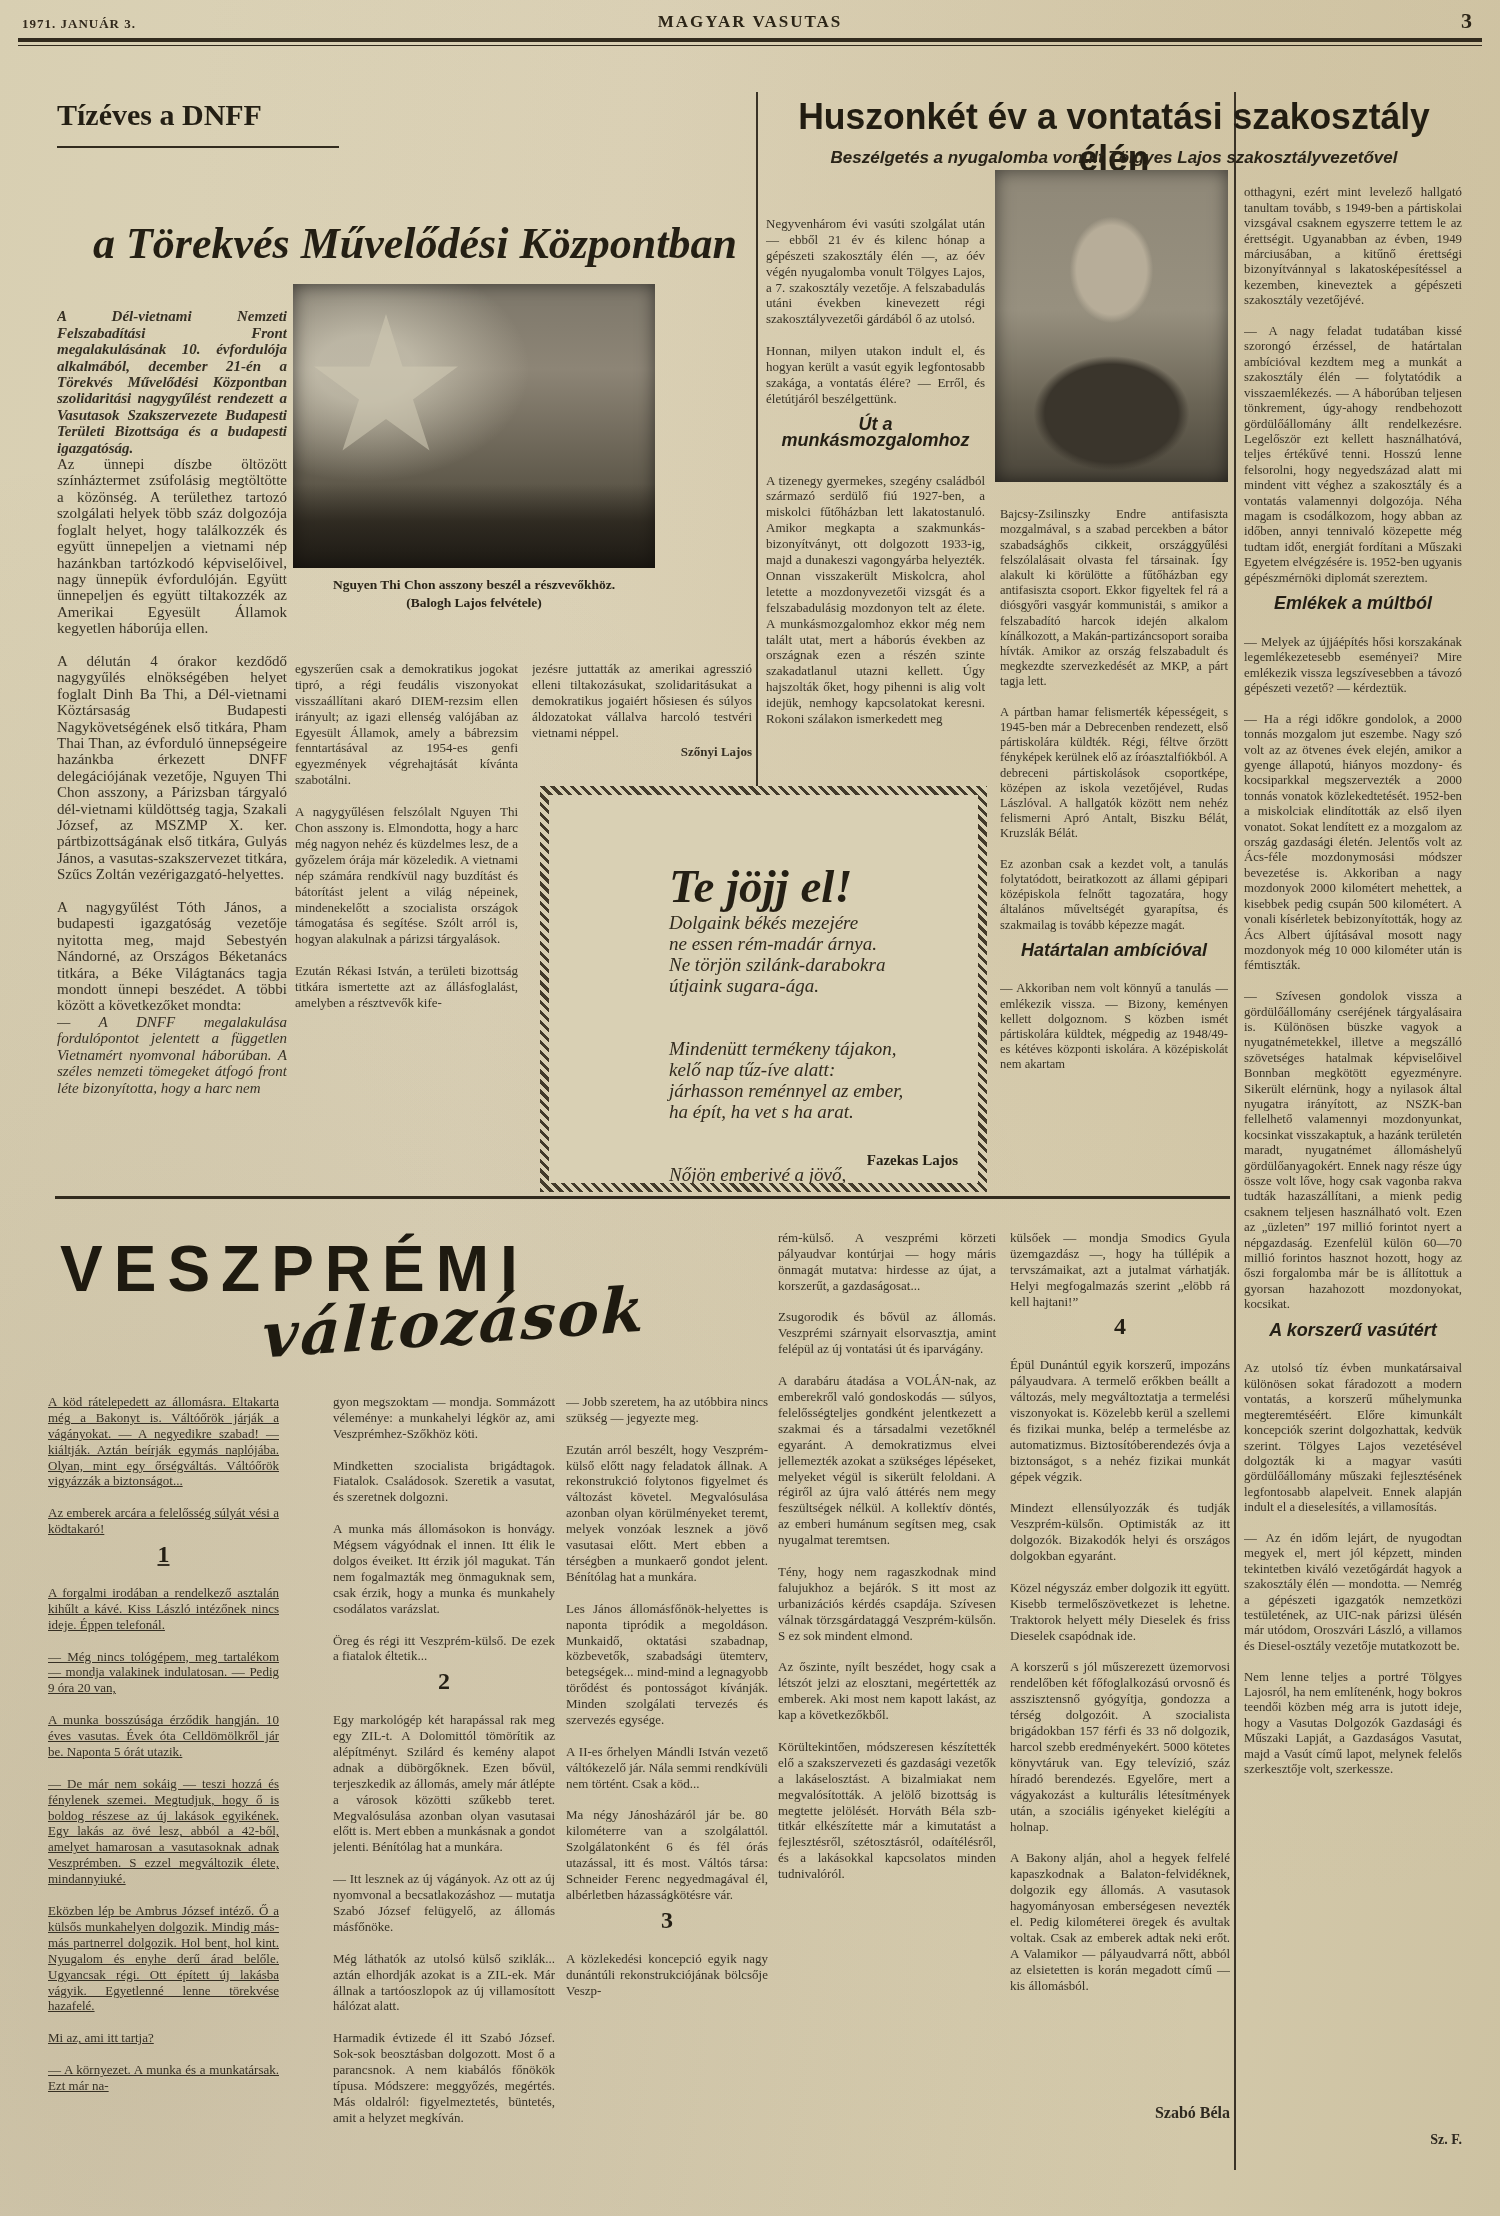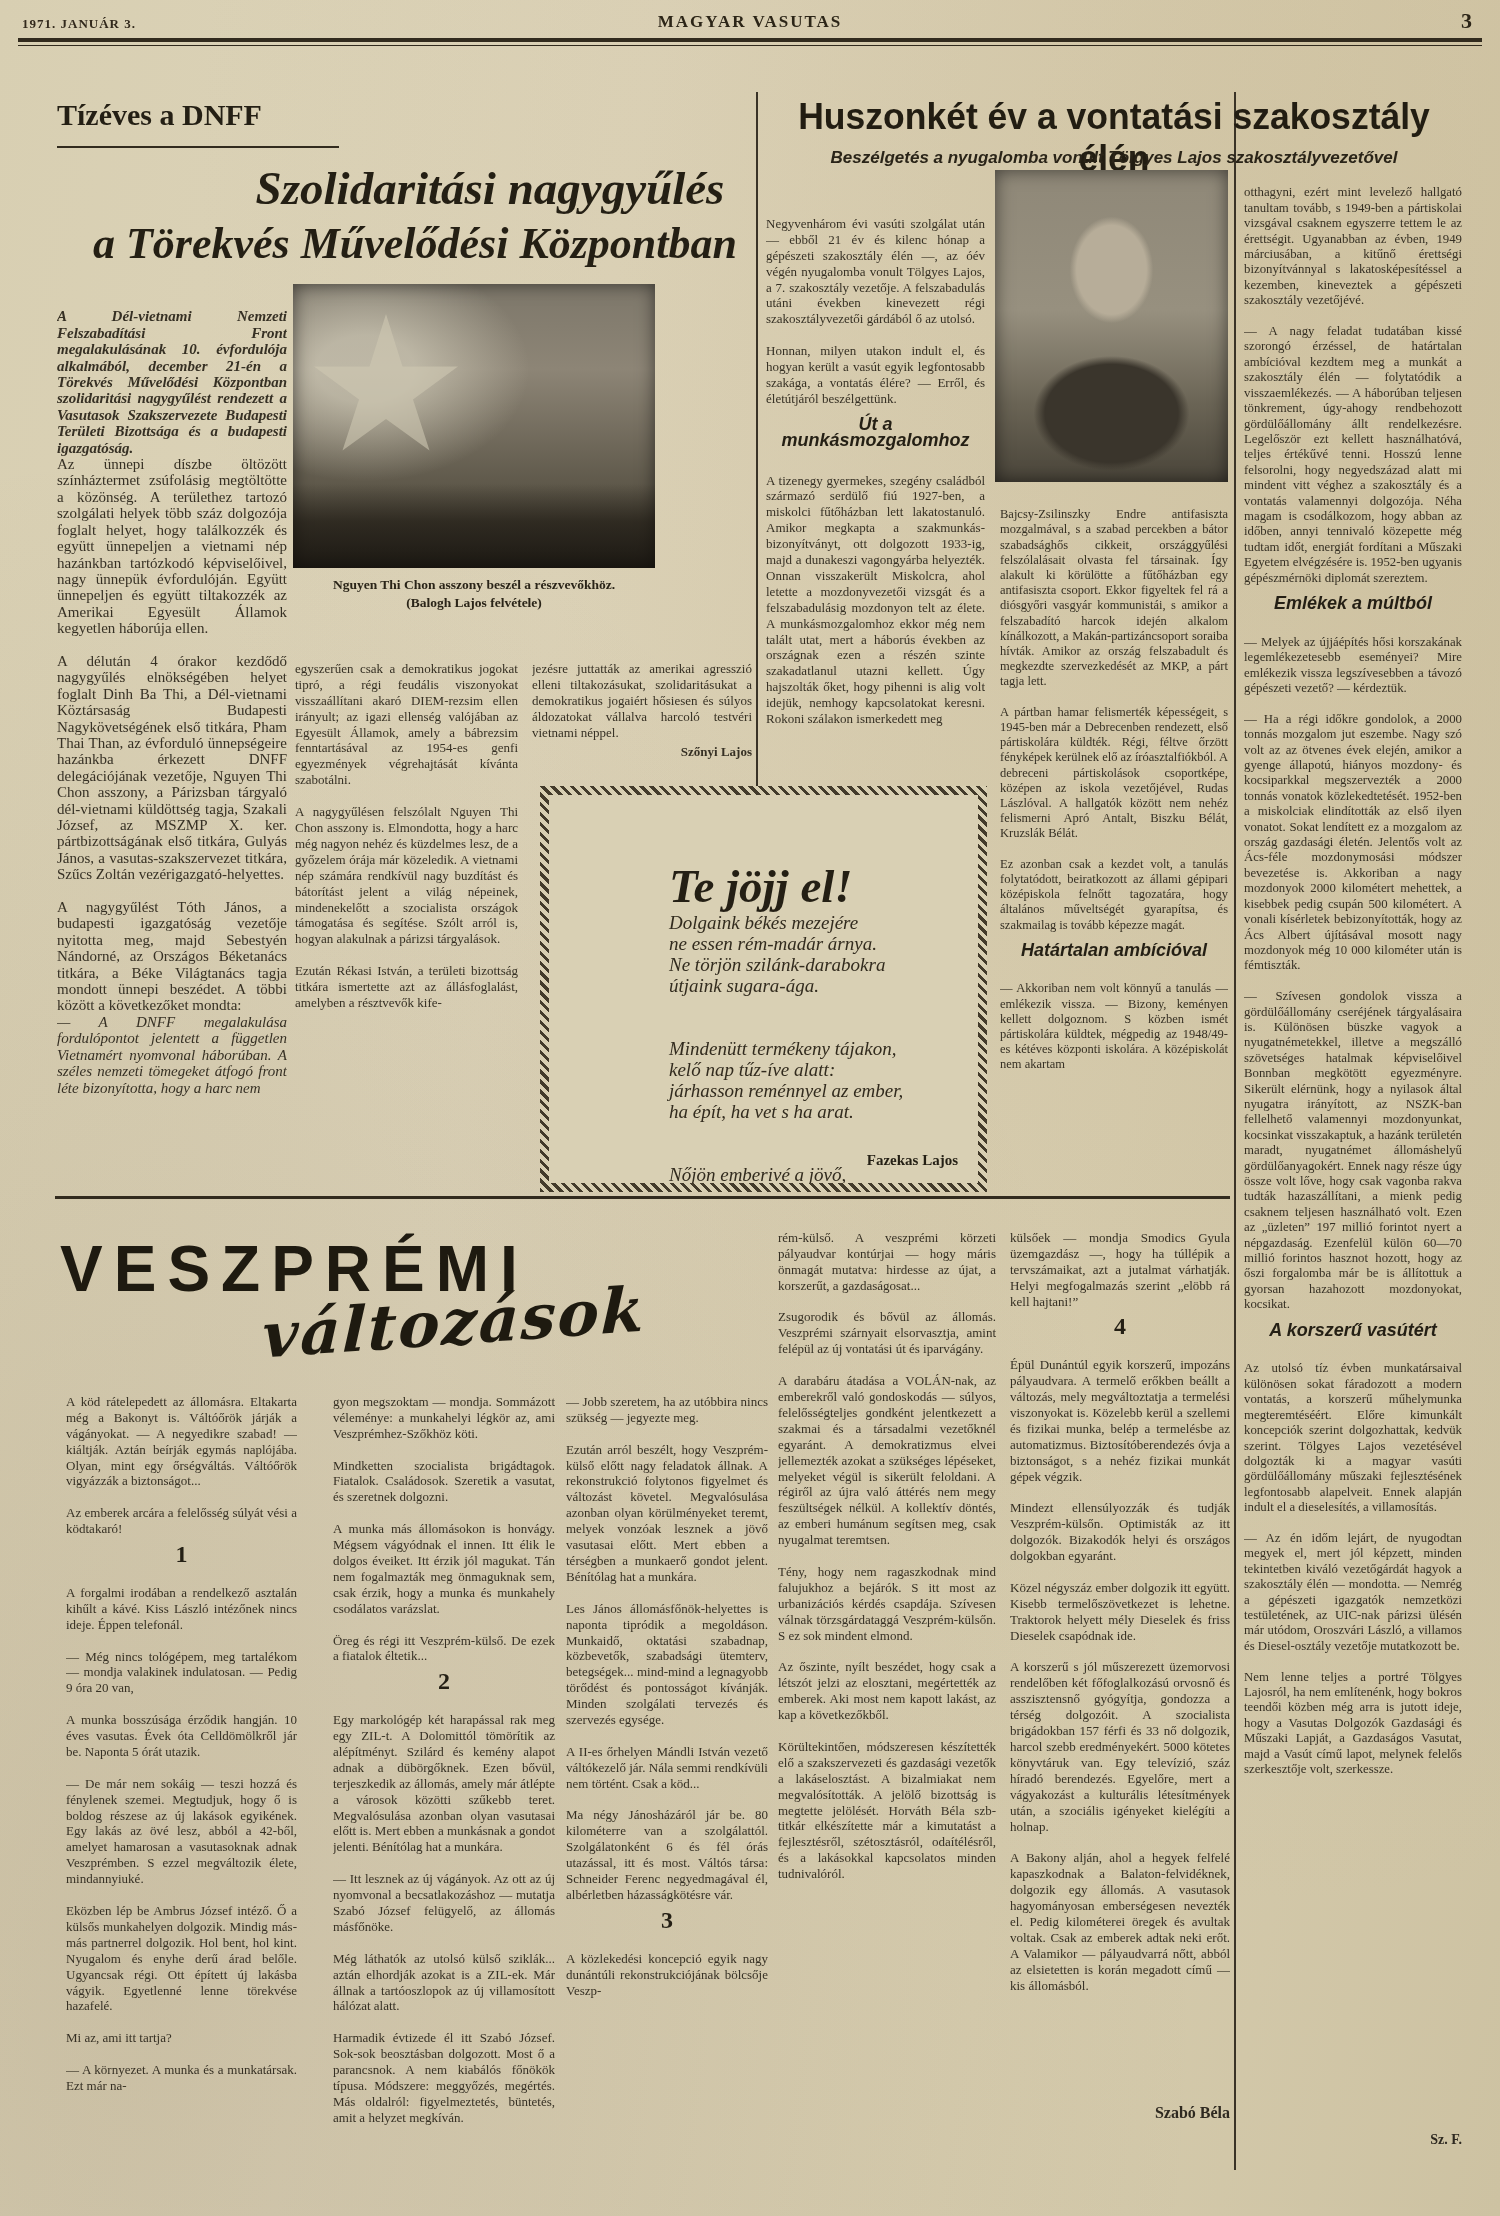--- a/index.html
+++ b/index.html
@@ -81,21 +81,20 @@
 <div class="page">
 
   <div class="hdr-date">1971. JANUÁR 3.</div>
   <div class="hdr-mast">MAGYAR VASUTAS</div>
   <div class="hdr-page">3</div>
   <div class="rule-h double-rule-a"></div>
   <div class="rule-h double-rule-b"></div>
 
   <div class="kicker">Tízéves a DNFF</div>
   <div class="rule-h kicker-rule"></div>
-  <div class="dnff-h1">Szolidaritási nagygyűlés</div>
   <div class="dnff-h2">a Törekvés Művelődési Központban</div>
 
   <div class="photo photo-group">
     <div class="photo-star"></div>
     <div class="photo-row"></div>
   </div>
   <div class="caption">
     <span>Nguyen Thi Chon asszony beszél a részvevőkhöz.</span><br>
     <span>(Balogh Lajos felvétele)</span>
   </div>
@@ -186,21 +185,21 @@
 
 — Az én időm lejárt, de nyugodtan megyek el, mert jól képzett, minden tekintetben kiváló vezetőgárdát hagyok a szakosztály élén — mondotta. — Nemrég a gépészeti igazgatók nemzetközi testületének, az UIC-nak párizsi ülésén már utódom, Oroszvári László, a villamos és Diesel-osztály vezetője mutatkozott be.
 
 Nem lenne teljes a portré Tölgyes Lajosról, ha nem említenénk, hogy bokros teendői közben még arra is jutott ideje, hogy a Vasutas Dolgozók Gazdasági és Műszaki Lapját, a Gazdaságos Vasutat, majd a Vasút című lapot, melynek felelős szerkesztője volt, szerkessze.</span>
   </div>
   <div class="byline" style="position:absolute;left:1244px;top:2132px;width:218px;font-size:14px;">Sz. F.</div>
 
   <div class="v-title">VESZPRÉMI</div>
   <div class="v-script">változások</div>
 
-  <div class="col" style="left:66px;top:1378px;width:231px;height:760px;">
+  <div class="col" style="left:48px;top:1378px;width:231px;height:760px;text-decoration:underline;">
     <span>A köd rátelepedett az állomásra. Eltakarta még a Bakonyt is. Váltóőrök járják a vágányokat. — A negyedikre szabad! — kiáltják. Aztán beírják egymás naplójába. Olyan, mint egy őrségváltás. Váltóőrök vigyázzák a biztonságot...
 
 Az emberek arcára a felelősség súlyát vési a ködtakaró!</span>
     <span class="secnum">1</span>
     <span>A forgalmi irodában a rendelkező asztalán kihűlt a kávé. Kiss László intézőnek nincs ideje. Éppen telefonál.
 
 — Még nincs tológépem, meg tartalékom — mondja valakinek indulatosan. — Pedig 9 óra 20 van,
 
 A munka bosszúsága érződik hangján. 10 éves vasutas. Évek óta Celldömölkről jár be. Naponta 5 órát utazik.
 

